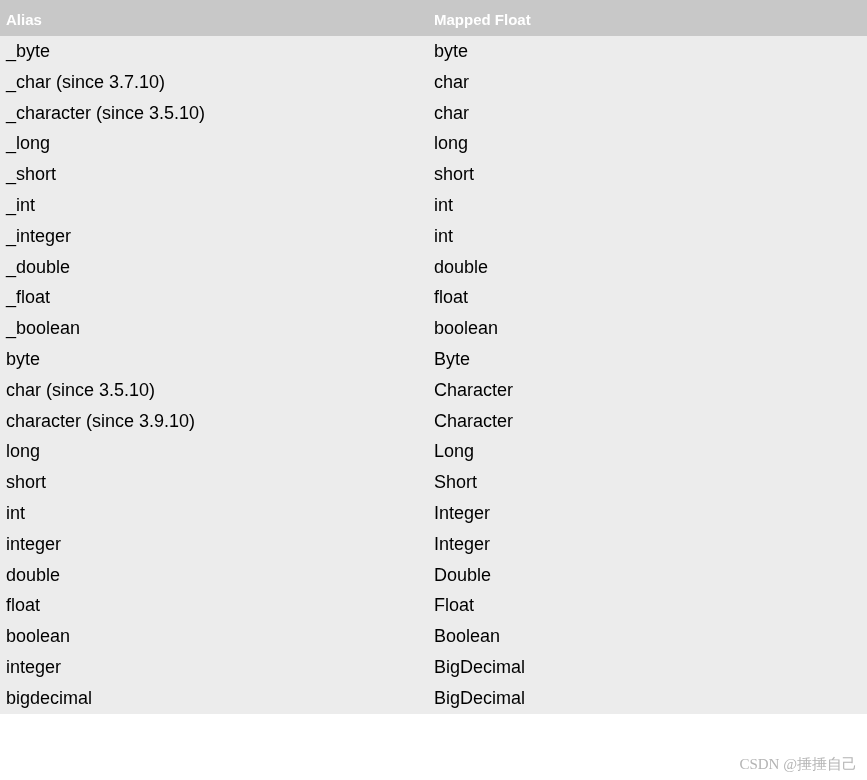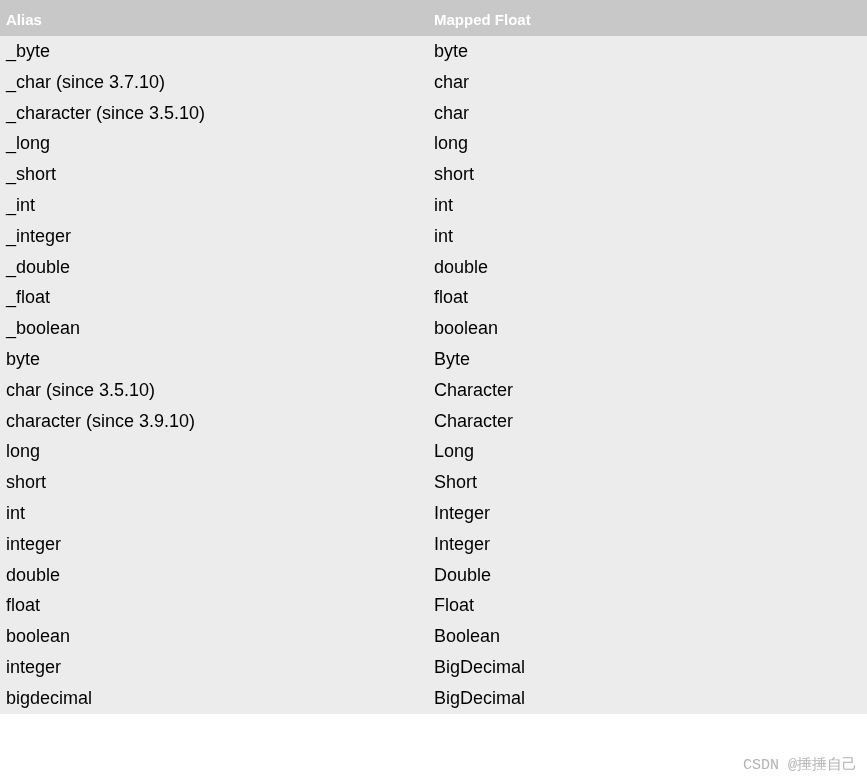--- a/index.html
+++ b/index.html
@@ -46,21 +46,21 @@
     border: none;
     white-space: nowrap;
     overflow: hidden;
   }
   .watermark {
     position: absolute;
     right: 10px;
     bottom: 6px;
     font-size: 15px;
     color: #b4b4b4;
-    font-family: Liberation Mono, monospace;
+    font-family: Liberation Serif, serif;
     white-space: nowrap;
   }
 </style>
 </head>
 <body>
 
 <table class="alias-table">
   <colgroup>
     <col class="col-alias">
     <col class="col-mapped">

